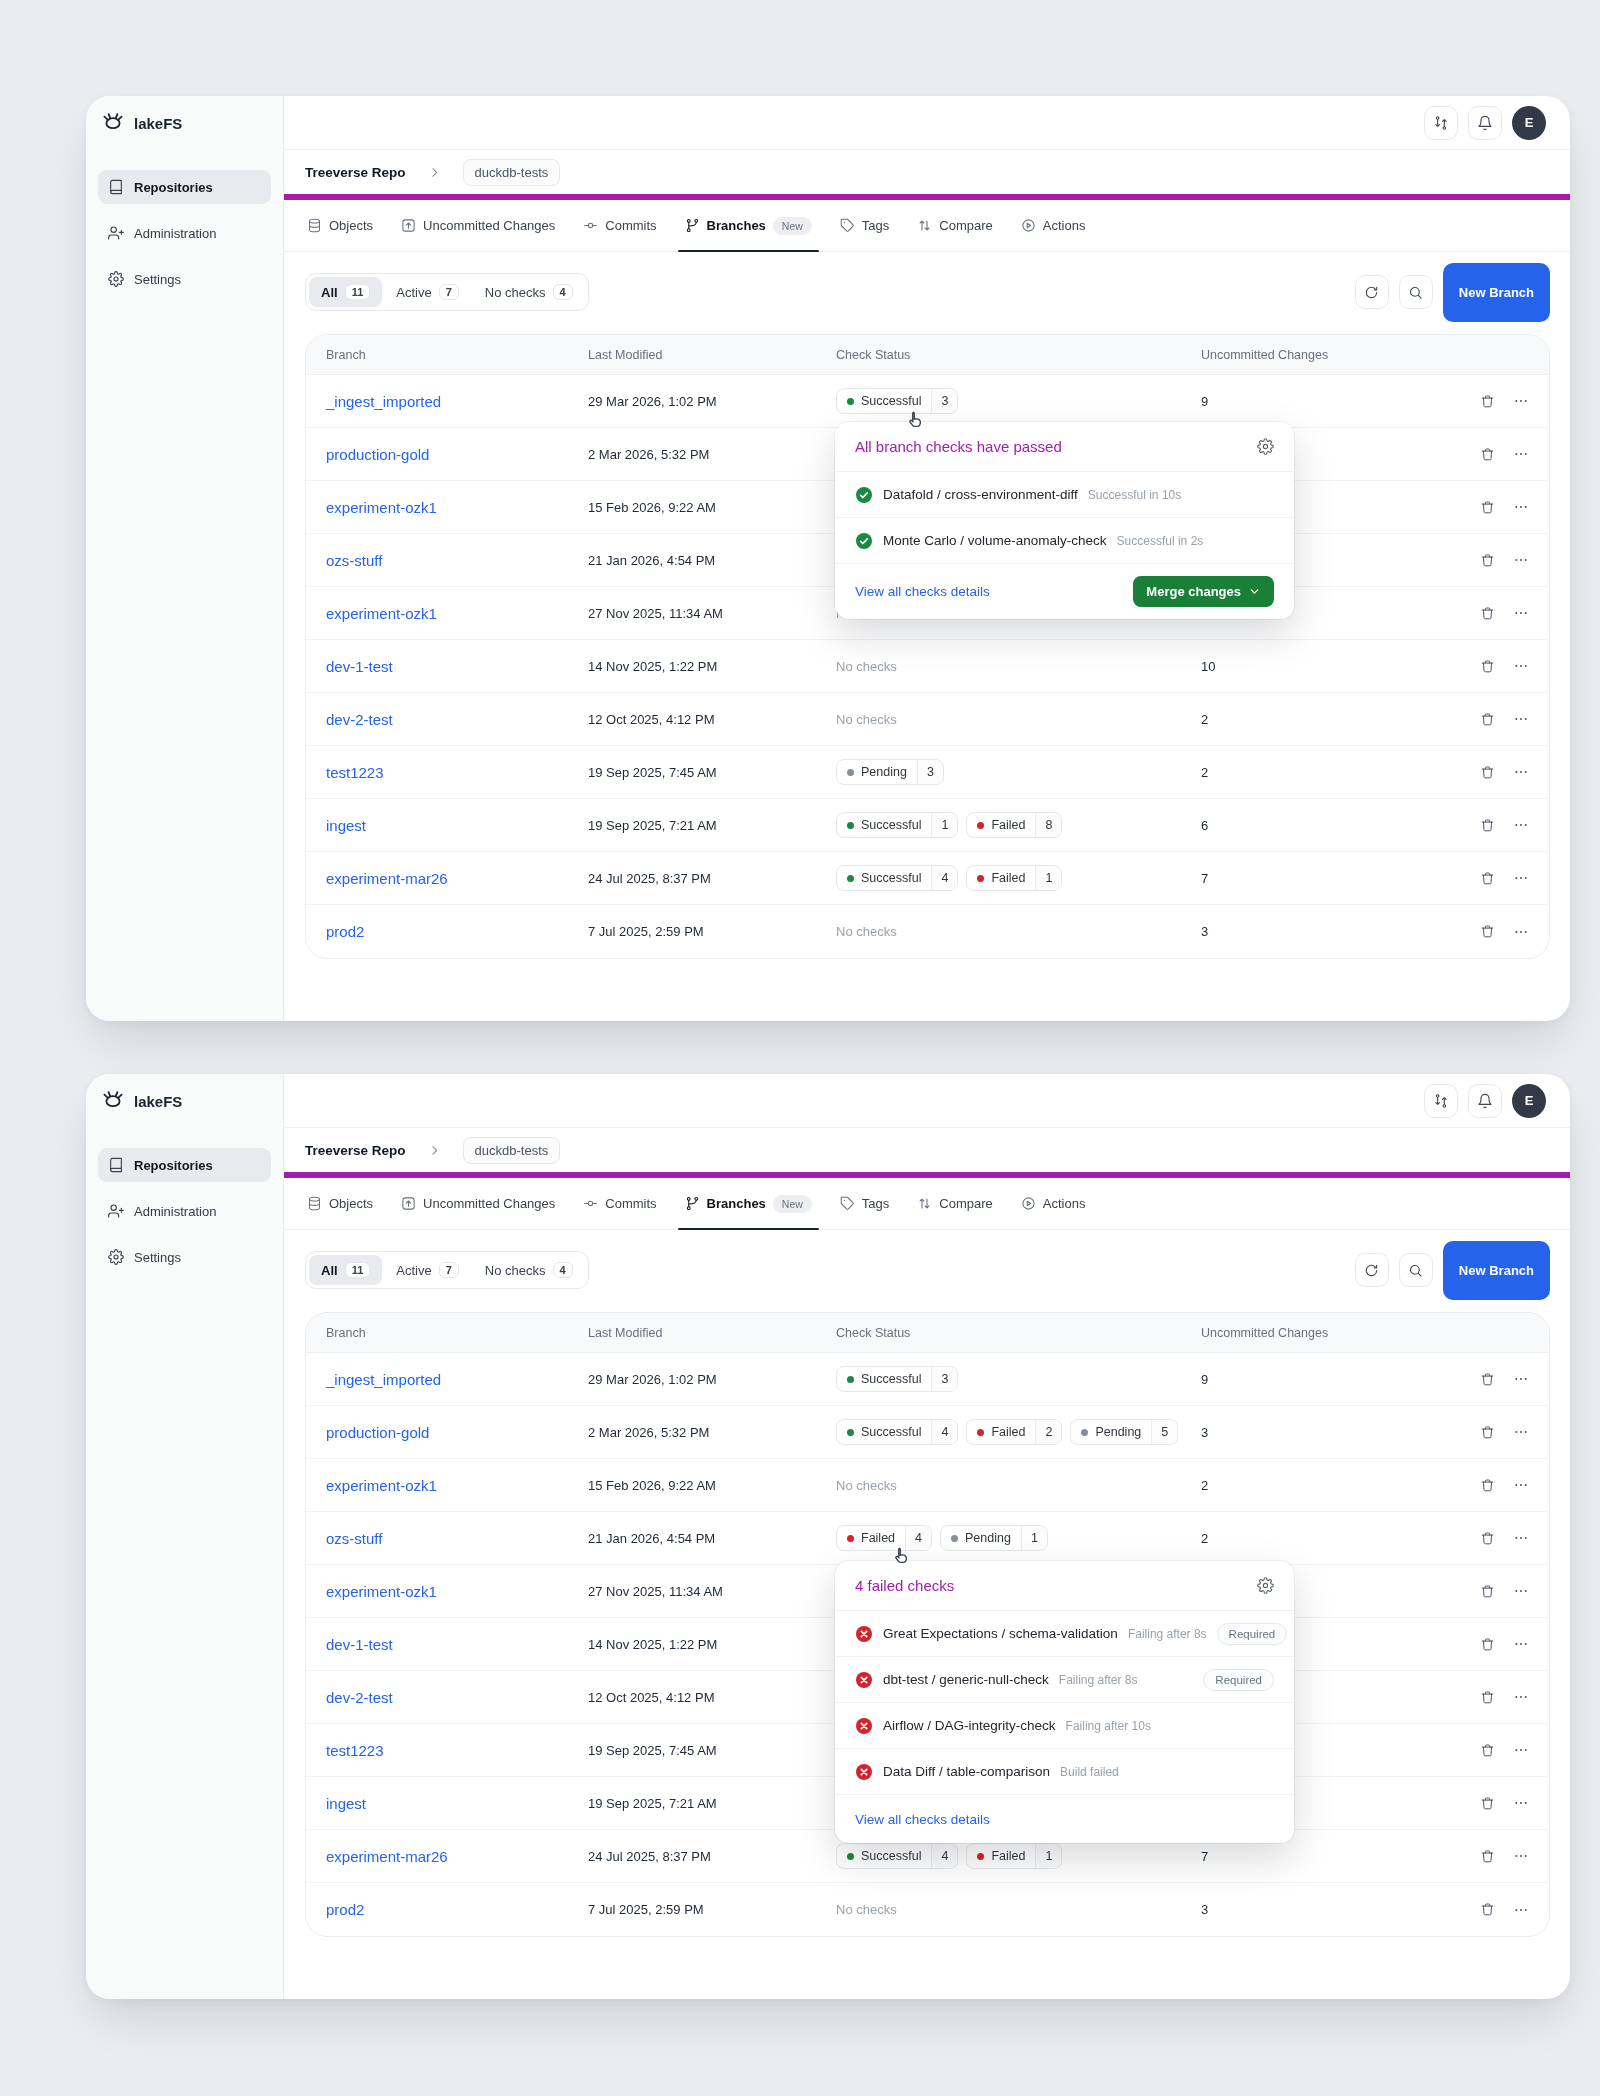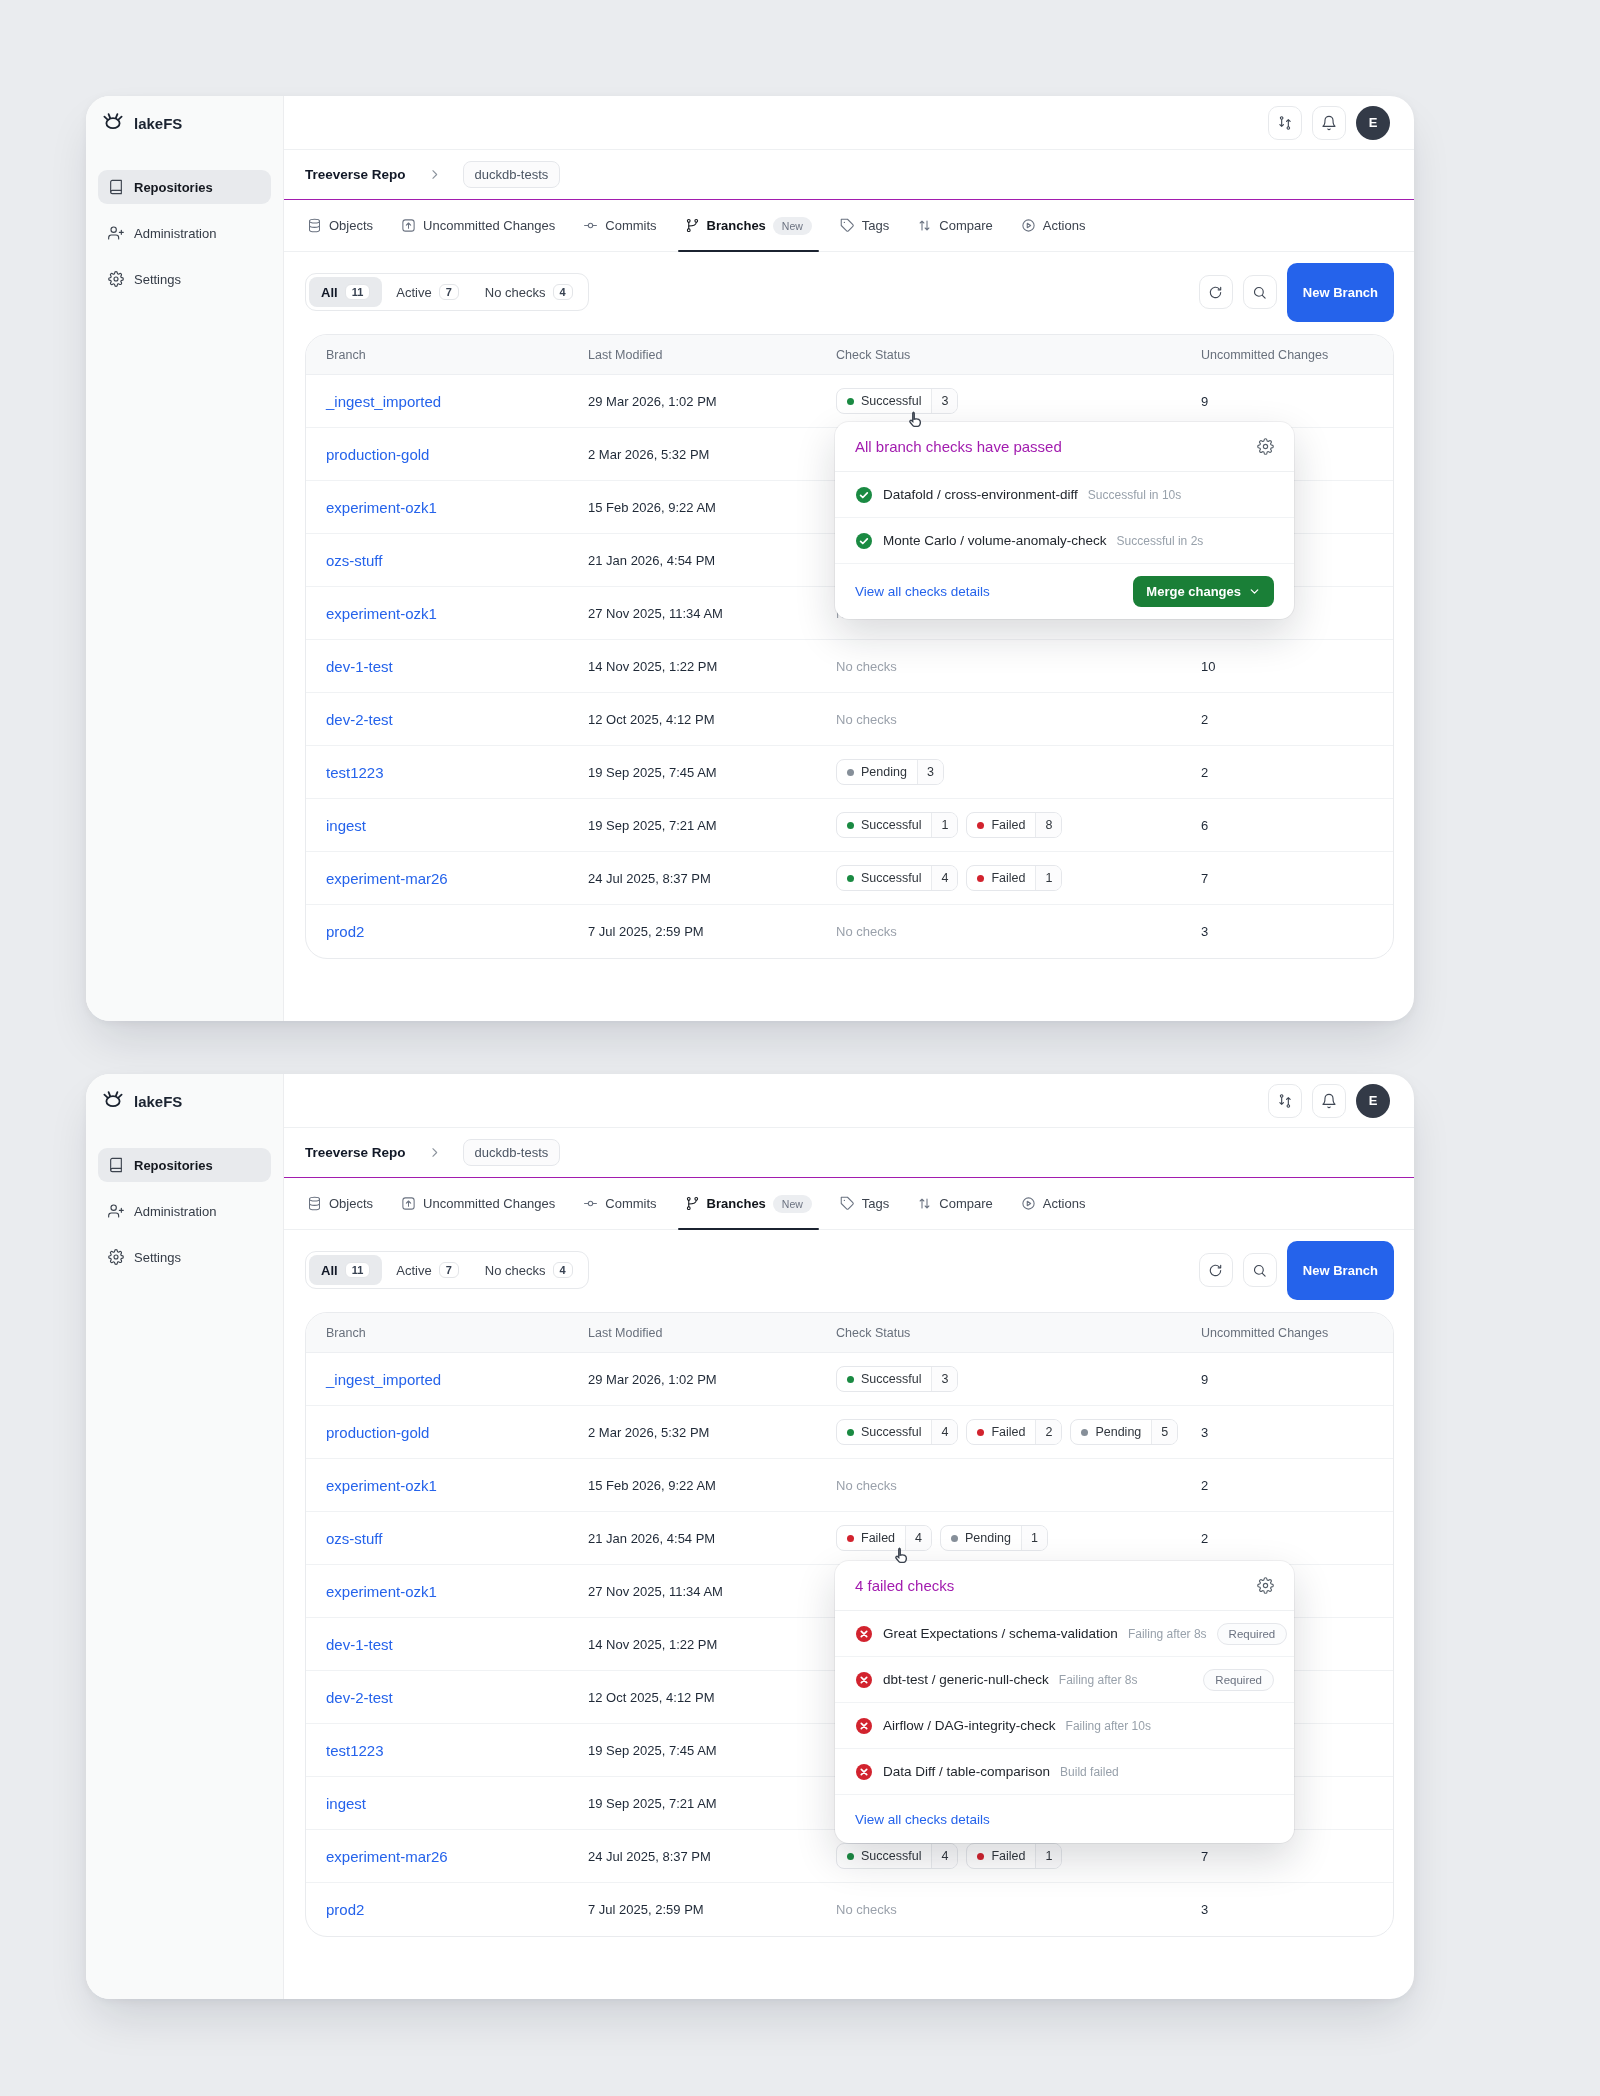--- a/index.html
+++ b/index.html
@@ -1,37 +1,37 @@
 <!DOCTYPE html>
 <html><head>
 <meta charset="utf-8">
 <style>
   *{box-sizing:border-box;margin:0;padding:0;}
   html,body{width:1600px;height:2096px;}
   body{background:#eaecef;font-family:"Liberation Sans",sans-serif;color:#1f2937;overflow:hidden;}
   #page{display:flex;flex-direction:column;gap:53px;padding:96px 86px 0 86px;}
-  .panel{width:1328px;height:925px;background:#fff;border-radius:24px;flex:none;display:flex;overflow:hidden;
+  .panel{width:1484px;height:925px;background:#fff;border-radius:24px;flex:none;display:flex;overflow:hidden;
          box-shadow:0 24px 48px -10px rgba(15,23,42,.14),0 2px 8px rgba(15,23,42,.05);}
   
   .sidebar{width:198px;flex:none;background:#f9fafa;border-right:1px solid #ecedef;display:flex;flex-direction:column;}
   .brand{height:54px;flex:none;display:flex;align-items:center;gap:9px;padding:0 15px;}
   .brand-name{font-size:15px;font-weight:700;color:#1b2330;}
   .nav{padding:20px 12px;display:flex;flex-direction:column;gap:12px;}
   .nav-item{display:flex;align-items:center;gap:10px;height:34px;padding:0 10px;border:none;background:none;
             border-radius:9px;font-size:13px;color:#343b46;font-family:inherit;cursor:pointer;text-align:left;}
   .nav-item.active{background:#e8eaed;font-weight:600;color:#14181f;}
   .nav-ic{display:flex;color:#3c434e;}
   
   .main{flex:1;min-width:0;display:flex;flex-direction:column;}
   .topbar{height:54px;flex:none;display:flex;align-items:center;justify-content:flex-end;gap:10px;padding:0 24px;border-bottom:1px solid #eef0f2;}
   .icon-btn{width:34px;height:34px;flex:none;border:1px solid #e7e9ec;border-radius:10px;background:#fff;display:flex;
             align-items:center;justify-content:center;color:#3f4754;cursor:pointer;}
   .avatar{width:34px;height:34px;flex:none;border-radius:50%;background:#333a47;color:#fff;font-size:13px;font-weight:700;
           display:flex;align-items:center;justify-content:center;cursor:pointer;}
-  .crumbs{height:50px;flex:none;display:flex;align-items:center;gap:22px;padding:0 21px;border-bottom:1px solid #a21caf;}
+  .crumbs{height:50px;flex:none;display:flex;align-items:center;gap:22px;padding:0 21px;border-bottom:6px solid #a21caf;}
   .crumb-root{font-size:13.5px;font-weight:600;color:#111827;cursor:pointer;}
   .crumb-sep{display:flex;color:#8a929c;}
   .crumb-pill{font-size:13px;color:#4b5563;border:1px solid #e5e7eb;background:#fbfbfc;border-radius:8px;padding:5px 11px;}
   .tabs{height:52px;flex:none;display:flex;align-items:stretch;gap:2px;padding:0 10px;border-bottom:1px solid #eef0f2;}
   .tab{position:relative;display:flex;align-items:center;gap:7px;padding:0 13px;border:none;background:none;
        font-size:13px;color:#3c434e;font-family:inherit;cursor:pointer;}
   .tab-ic{display:flex;color:#6a7280;}
   .tab.active{font-weight:700;color:#10141a;}
   .tab.active .tab-ic{color:#10141a;}
   .tab.active::after{content:"";position:absolute;left:6px;right:6px;bottom:-1px;height:2px;background:#1b2330;border-radius:2px;}

